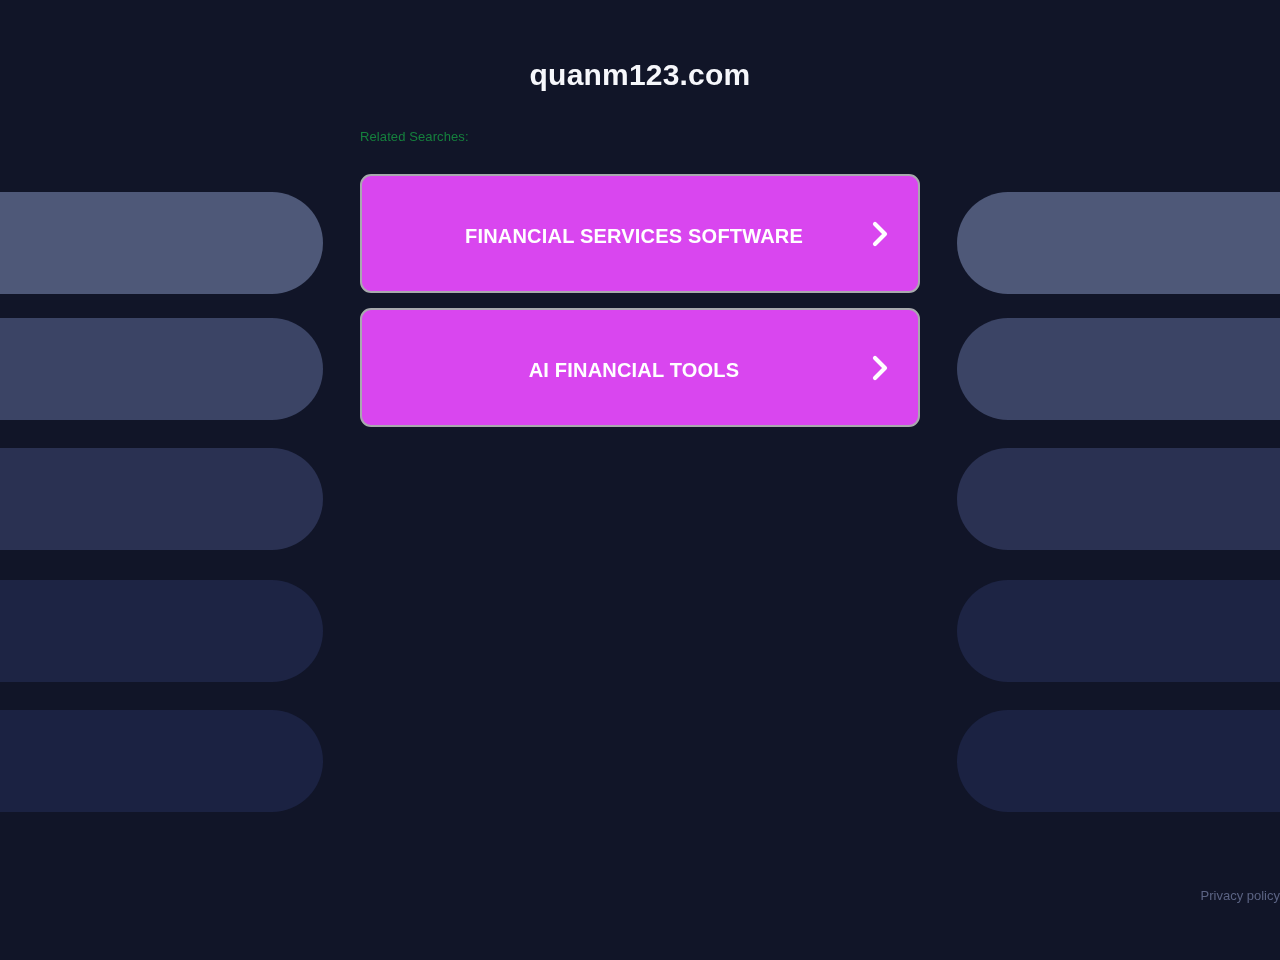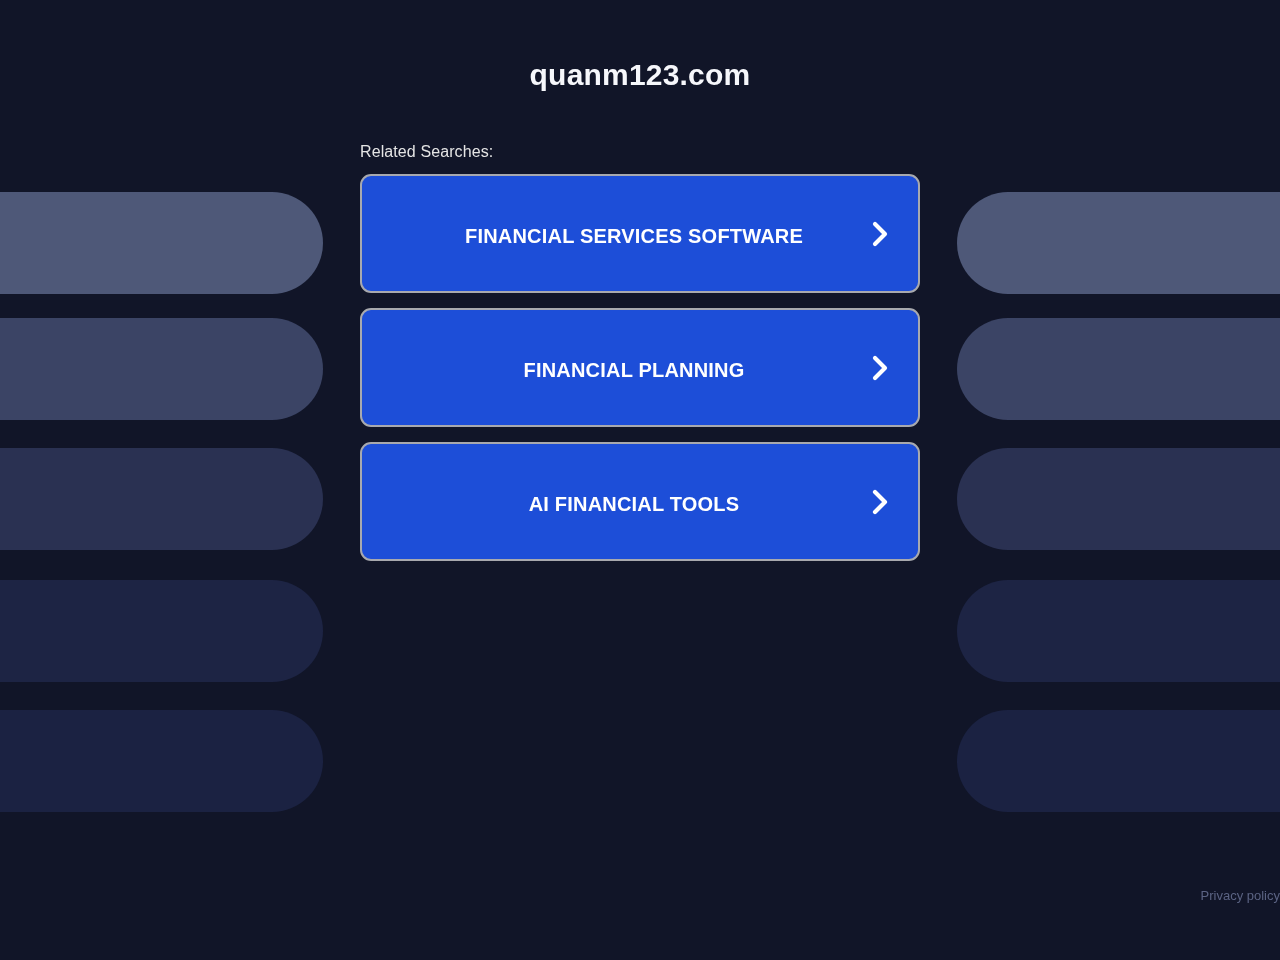--- a/index.html
+++ b/index.html
@@ -70,44 +70,44 @@
     width: 100%;
     text-align: center;
     font-size: 30px;
     font-weight: bold;
     color: #f6f7fb;
     letter-spacing: 0.2px;
   }
 
   #related-label {
     position: absolute;
-    top: 143px;
+    top: 129px;
     left: 360px;
-    font-size: 16px;
-    color: #e5e5e5;
+    font-size: 13px;
+    color: #15803d;
     letter-spacing: 0.1px;
   }
 
   #card-list {
     position: absolute;
     top: 174px;
     left: 360px;
     width: 560px;
     display: flex;
     flex-direction: column;
     gap: 15px;
   }
 
   .search-card {
     position: relative;
     width: 560px;
     min-height: 119px;
     border: 2px solid #a8a9ae;
     border-radius: 11px;
-    background: #1d4ed8;
+    background: #d946ef;
     display: flex;
     align-items: center;
     justify-content: center;
     cursor: pointer;
     text-decoration: none;
     padding: 10px 52px 4px 40px;
   }
 
   .search-card-label {
     font-size: 20px;
@@ -180,28 +180,20 @@
 
     <a class="search-card" href="#">
       <span class="search-card-label">FINANCIAL SERVICES SOFTWARE</span>
       <span class="chevron-icon">
         <svg width="20" height="26" viewBox="0 0 20 26" xmlns="http://www.w3.org/2000/svg">
           <path d="M4 3 L14 13 L4 23" fill="none" stroke="#ffffff" stroke-width="4.2" stroke-linecap="round" stroke-linejoin="round"></path>
         </svg>
       </span>
     </a>
 
-    <a class="search-card" href="#">
-      <span class="search-card-label">FINANCIAL PLANNING</span>
-      <span class="chevron-icon">
-        <svg width="20" height="26" viewBox="0 0 20 26" xmlns="http://www.w3.org/2000/svg">
-          <path d="M4 3 L14 13 L4 23" fill="none" stroke="#ffffff" stroke-width="4.2" stroke-linecap="round" stroke-linejoin="round"></path>
-        </svg>
-      </span>
-    </a>
 
 
     <a class="search-card" href="#">
       <span class="search-card-label">AI FINANCIAL TOOLS</span>
       <span class="chevron-icon">
         <svg width="20" height="26" viewBox="0 0 20 26" xmlns="http://www.w3.org/2000/svg">
           <path d="M4 3 L14 13 L4 23" fill="none" stroke="#ffffff" stroke-width="4.2" stroke-linecap="round" stroke-linejoin="round"></path>
         </svg>
       </span>
     </a>

